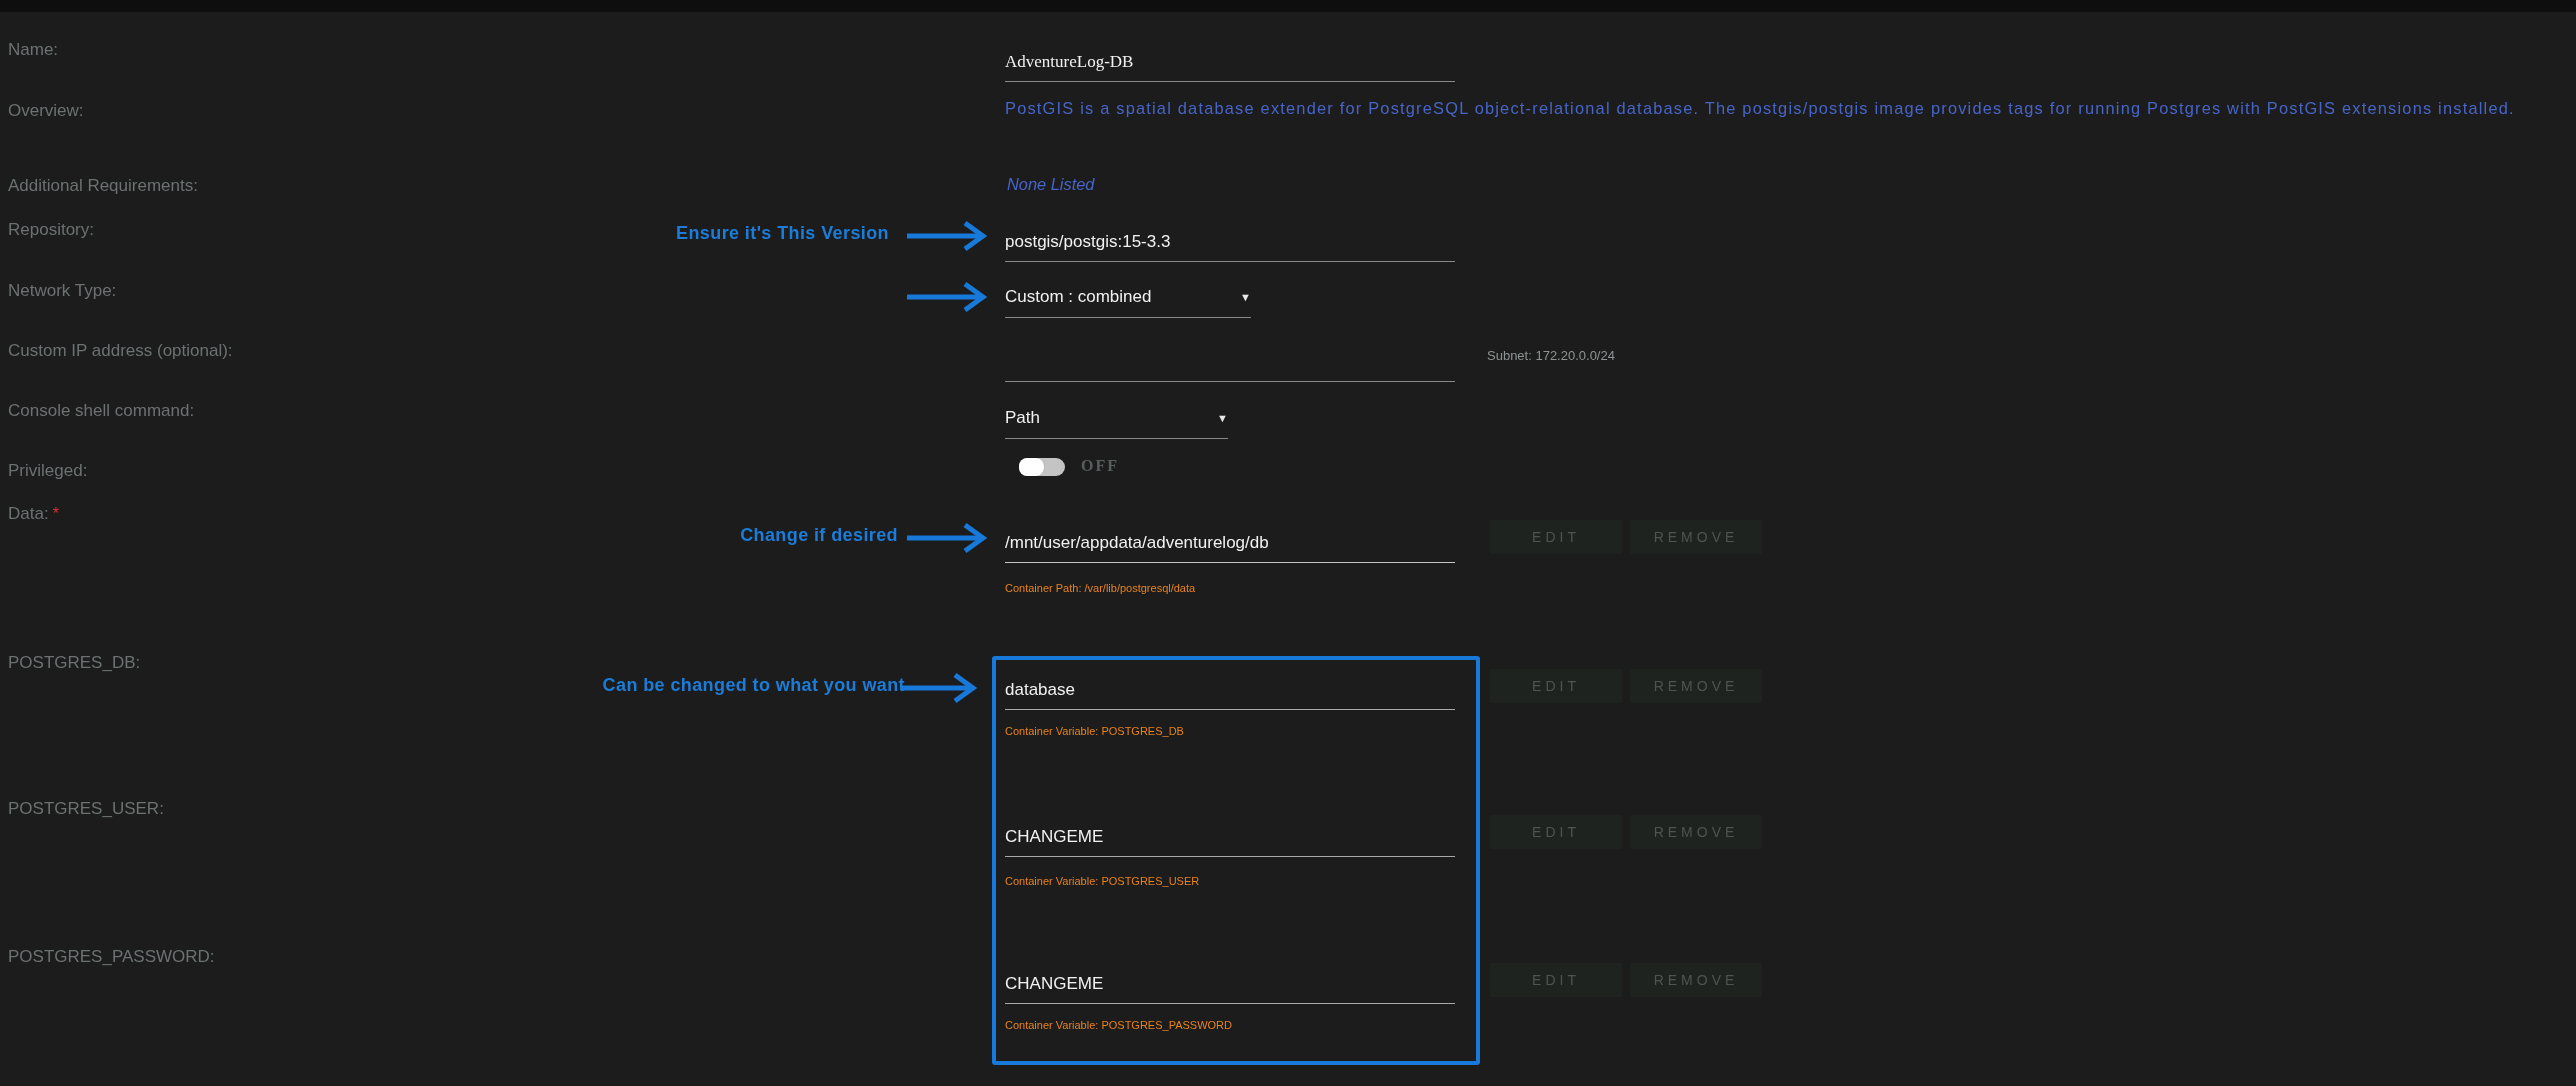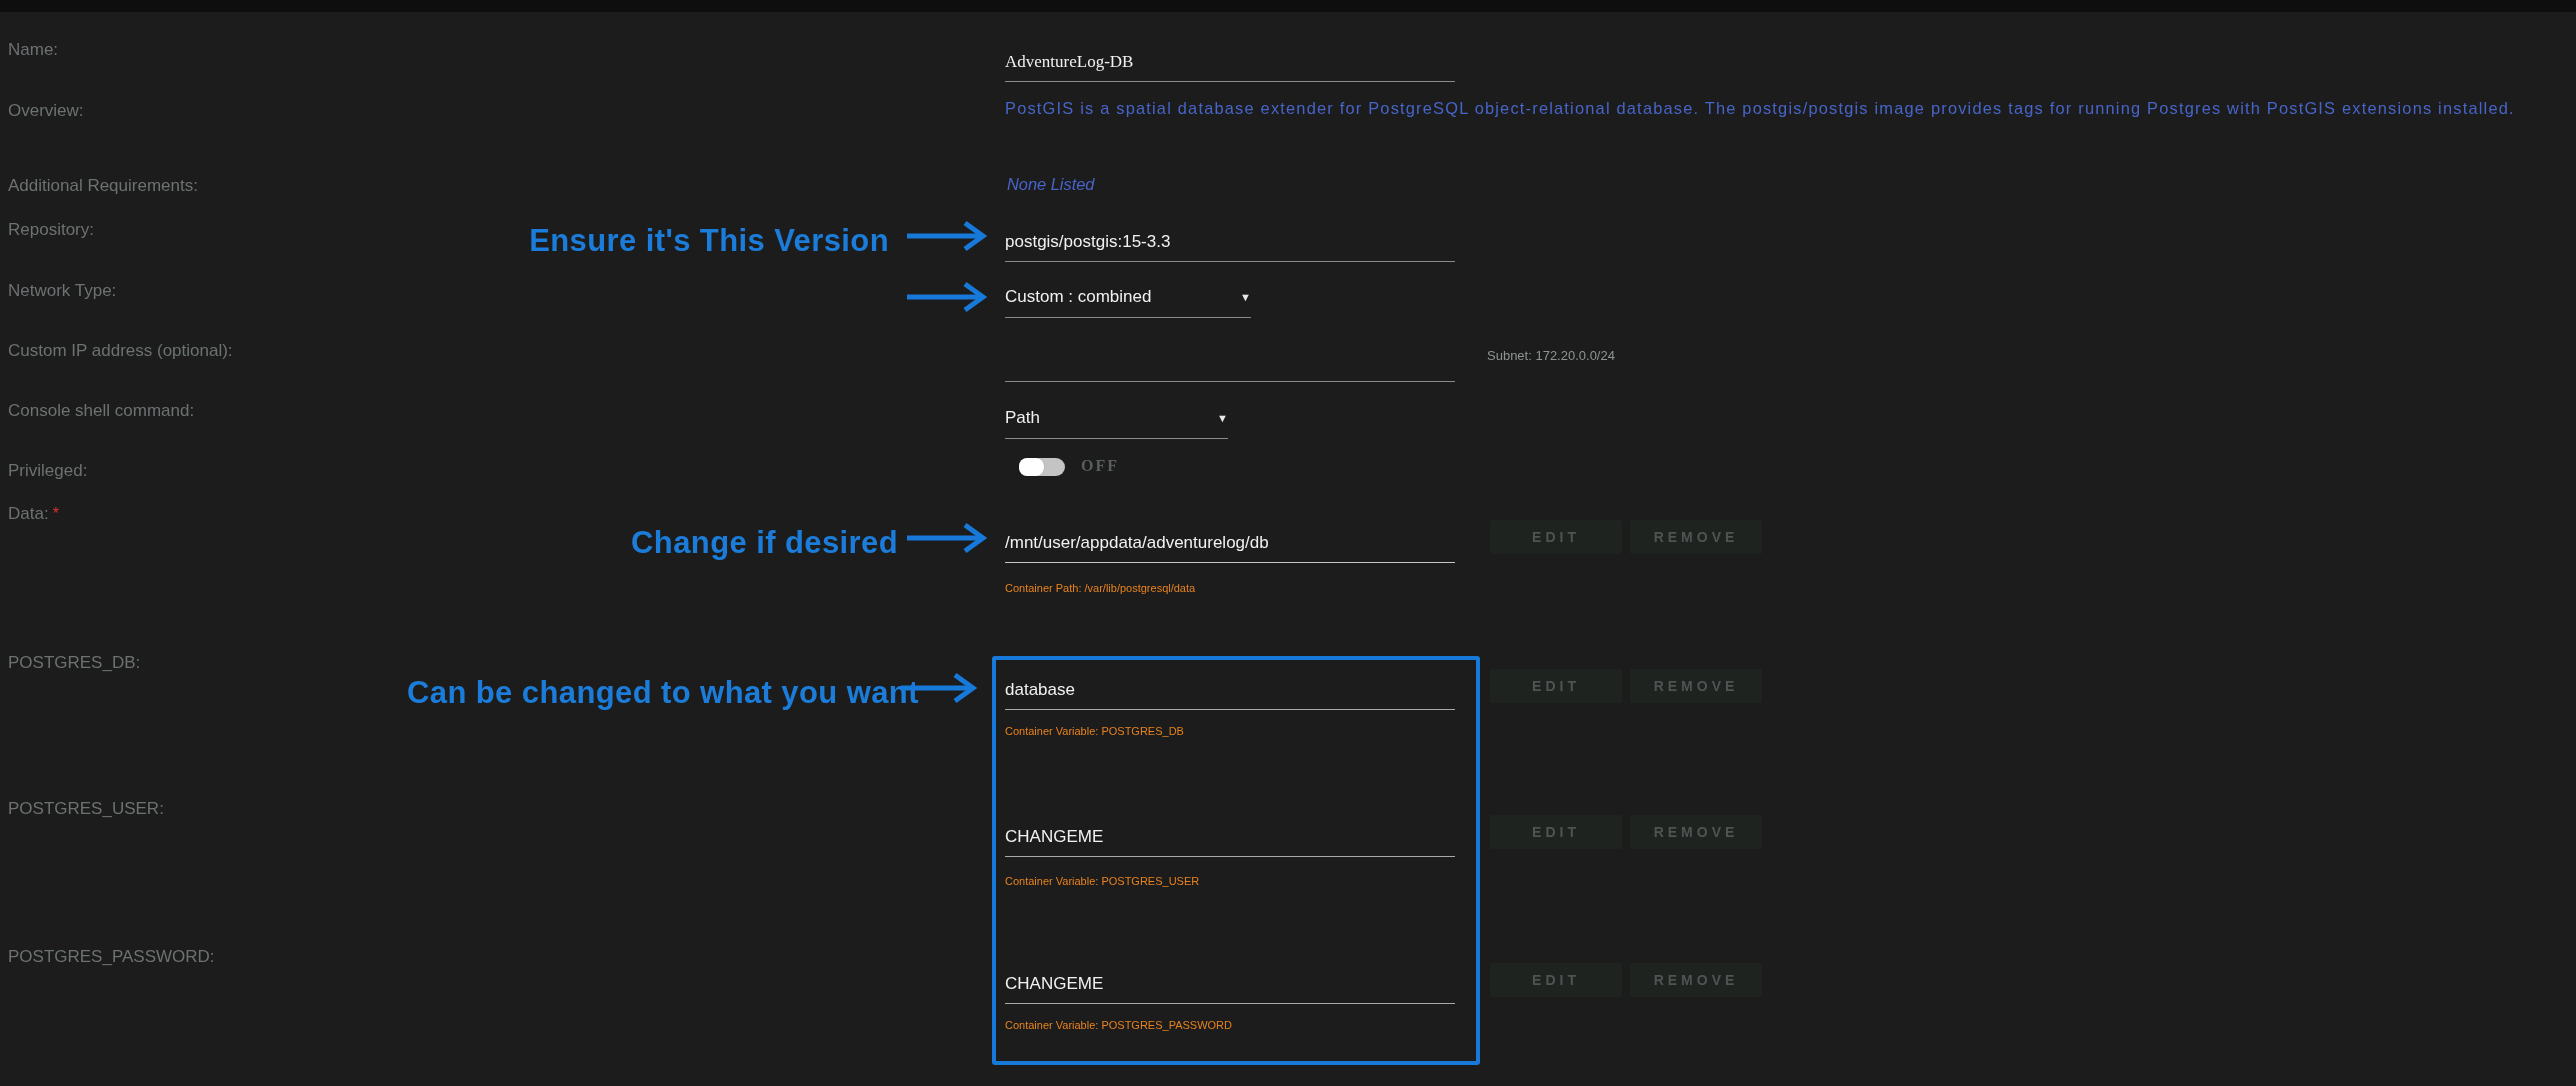--- a/index.html
+++ b/index.html
@@ -46,25 +46,25 @@
   }
   .knob{
     position:absolute;left:0;top:0;width:25px;height:18px;border-radius:8px;background:#ffffff;
     box-shadow:0 0 1px rgba(0,0,0,.4);
   }
   .offlabel{
     position:absolute;left:1081px;top:457px;color:#585d5d;font-size:16px;letter-spacing:2px;font-weight:bold;font-family:Liberation Serif, serif;
   }
   .action-btn{
     position:absolute;width:132px;height:34px;background:#1f231f;border:none;border-radius:2px;
-    color:#4e5454;font-size:14px;font-weight:bold;letter-spacing:4px;
+    color:#4e5454;font-size:14px;font-weight:normal;letter-spacing:4px;
     font-family:"Liberation Sans",sans-serif;cursor:pointer;
   }
   .annot{
-    position:absolute;color:#1b7cd9;font-size:31px;font-weight:600;
+    position:absolute;color:#1b7cd9;font-size:18px;font-weight:600;
     text-align:right;white-space:nowrap;letter-spacing:0.4px;
   }
   .arrow{position:absolute;width:95px;height:32px;}
   .arrow svg{display:block;}
   .hlbox{
     position:absolute;left:992px;top:656px;width:488px;height:409px;
     border:4px solid #1779d9;border-radius:3px;box-sizing:border-box;
     pointer-events:none;
   }
 </style>

